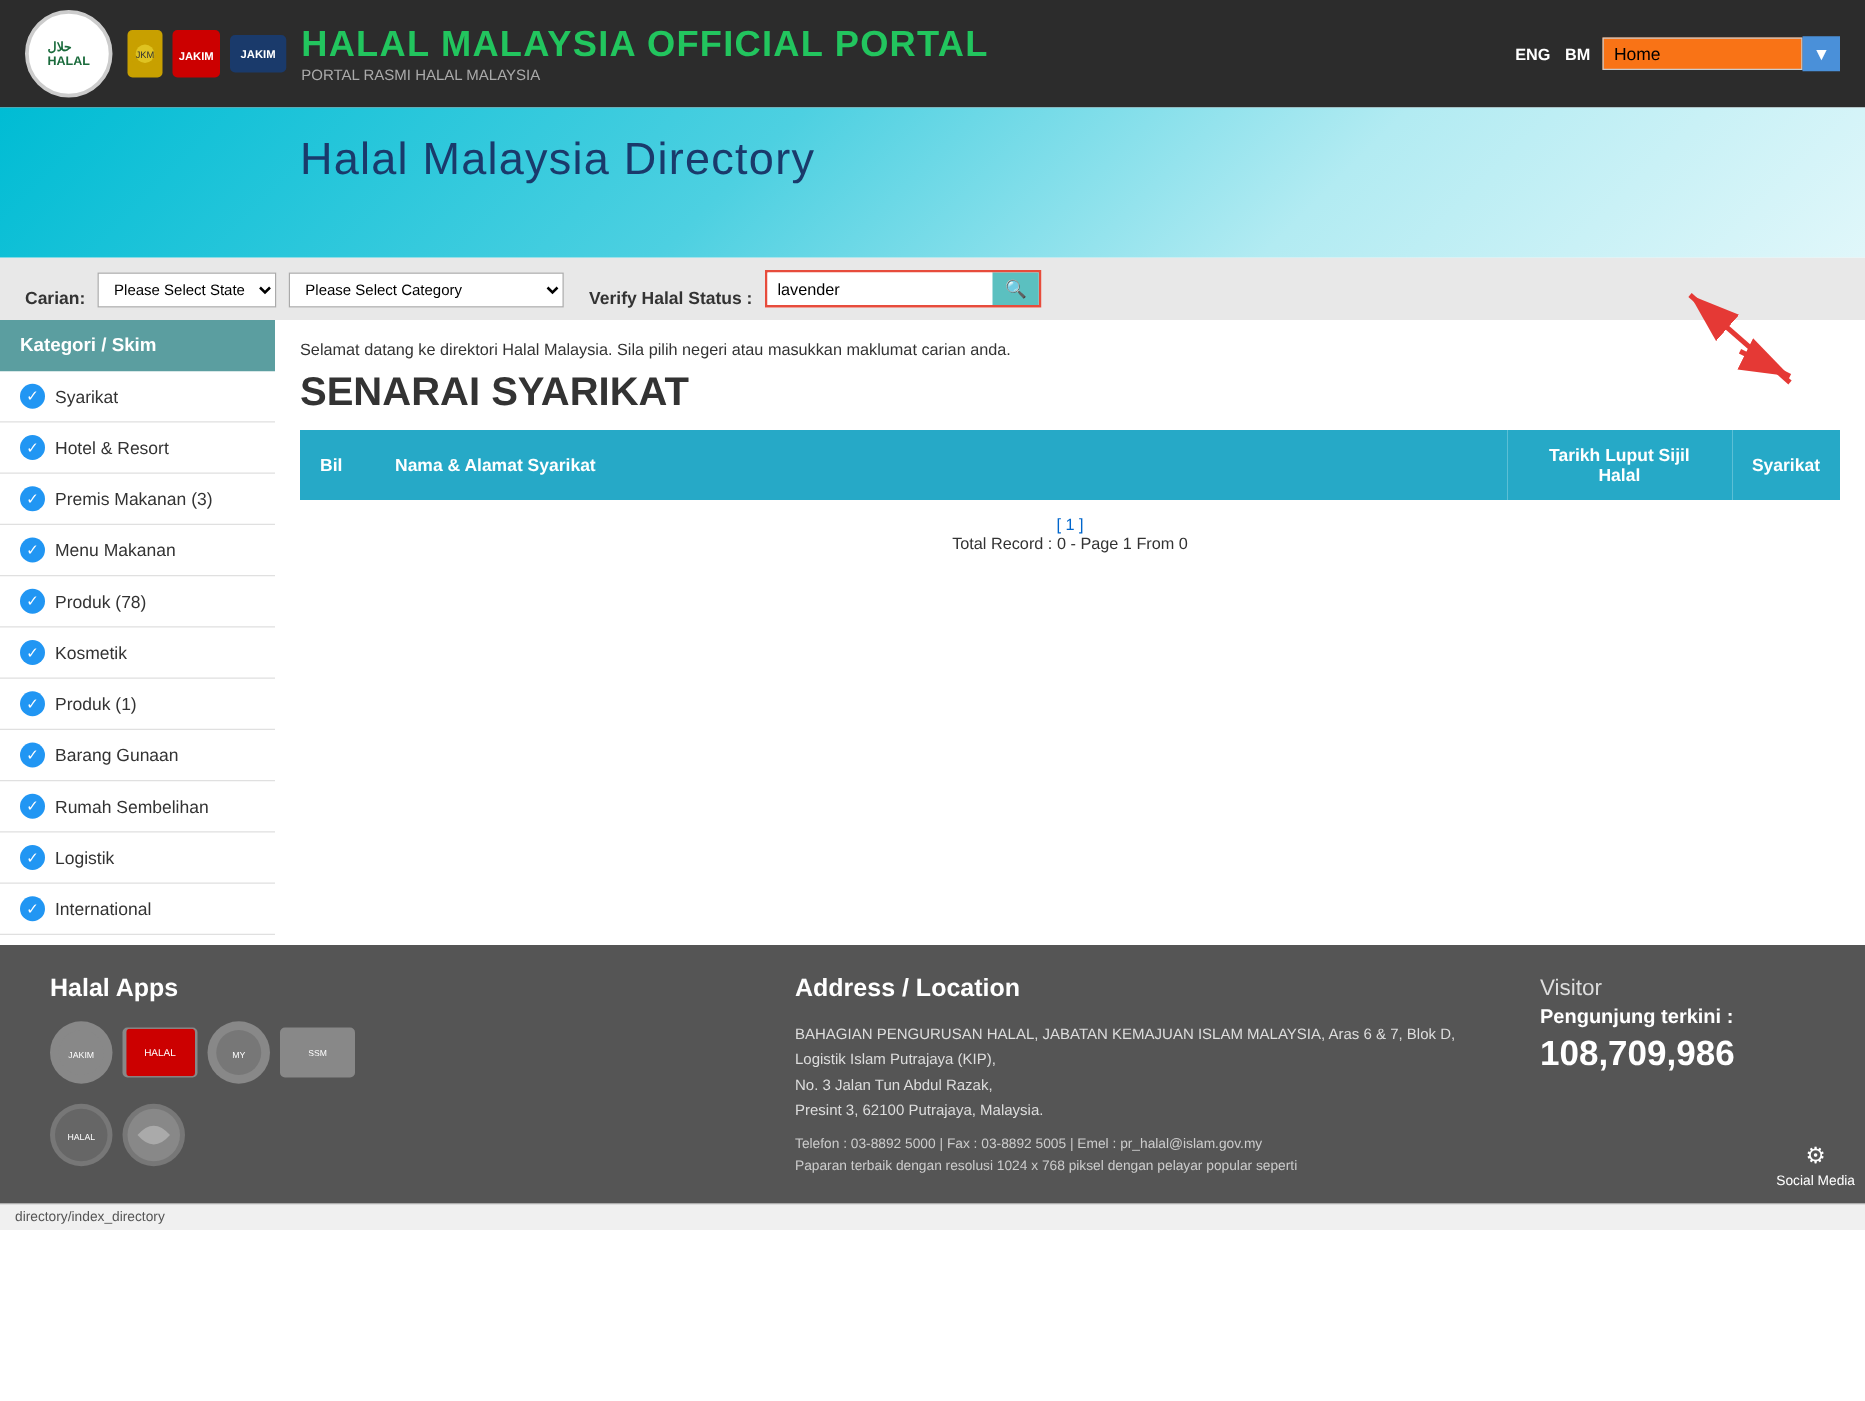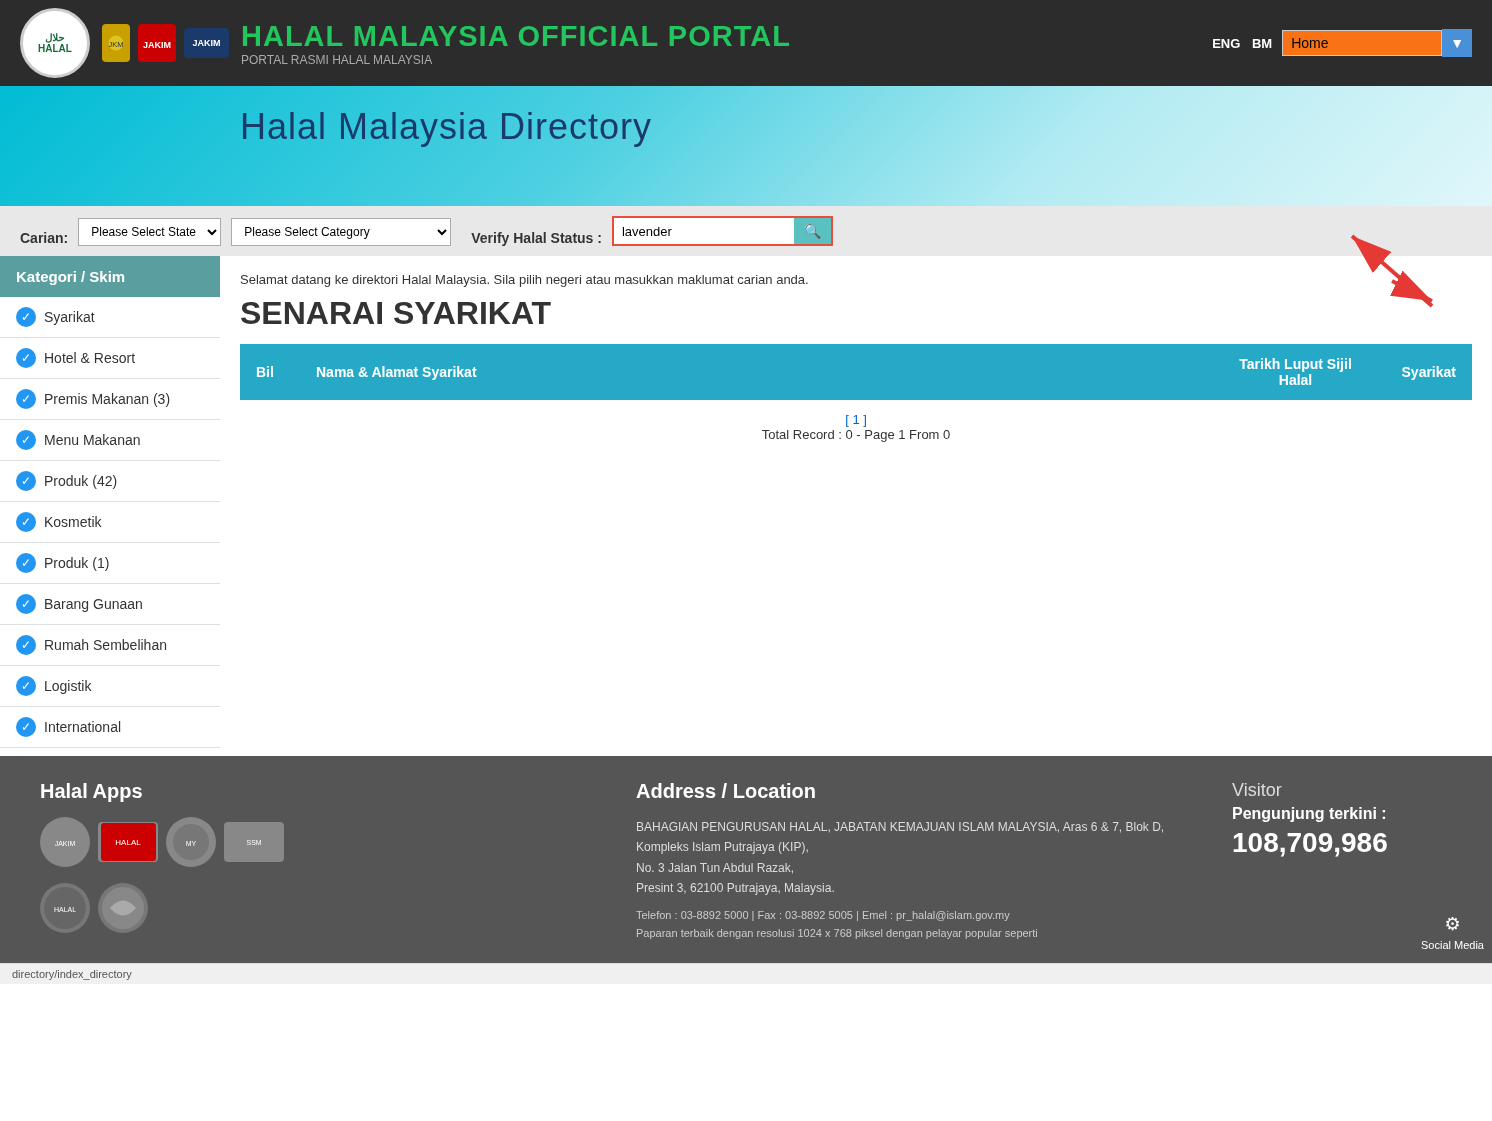--- a/index.html
+++ b/index.html
@@ -16,21 +16,21 @@
     .header-left {
       display: flex;
       align-items: center;
       gap: 12px;
     }
     .halal-logo {
       width: 70px; height: 70px;
       border-radius: 50%;
       background: #fff;
       display: flex; align-items: center; justify-content: center;
-      font-size: 11px; font-weight: bold; color: #1a6b3c; text-align: center;
+      font-size: 11px; font-weight: bold; color: #1a6b3c; text-align: left;
       border: 3px solid #ccc;
     }
     .gov-logos {
       display: flex; align-items: center; gap: 8px;
     }
     .gov-logo-box {
       width: 28px; height: 38px;
       background: #c8a000;
       border-radius: 4px;
       display: flex; align-items: center; justify-content: center;
@@ -418,21 +418,21 @@
     <div class="sidebar-item">
       <div class="check-icon">✓</div>
       <span>Premis Makanan (3)</span>
     </div>
     <div class="sidebar-item">
       <div class="check-icon">✓</div>
       <span>Menu Makanan</span>
     </div>
     <div class="sidebar-item">
       <div class="check-icon">✓</div>
-      <span>Produk (42)</span>
+      <span>Produk (78)</span>
     </div>
     <div class="sidebar-item">
       <div class="check-icon">✓</div>
       <span>Kosmetik</span>
     </div>
     <div class="sidebar-item">
       <div class="check-icon">✓</div>
       <span>Produk (1)</span>
     </div>
     <div class="sidebar-item">
@@ -538,21 +538,21 @@
       </div>
     </div>
   </div>
 
   <div class="footer-col">
     <div class="footer-col-title">Address / Location</div>
     <div class="footer-address">
       <span>BAHAGIAN PENGURUSAN HALAL,</span>
       <span>JABATAN KEMAJUAN ISLAM MALAYSIA,</span>
       <span>Aras 6 &amp; 7, Blok D,</span><br>
-      <span>Kompleks Islam Putrajaya (KIP),</span><br>
+      <span>Logistik Islam Putrajaya (KIP),</span><br>
       <span>No. 3 Jalan Tun Abdul Razak,</span><br>
       <span>Presint 3, 62100 Putrajaya, Malaysia.</span>
     </div>
     <div class="footer-contact" style="margin-top:10px">Telefon : 03-8892 5000 | Fax : 03-8892 5005 | Emel : pr_halal@islam.gov.my</div>
     <div class="footer-contact" style="margin-top:6px">Paparan terbaik dengan resolusi 1024 x 768 piksel dengan pelayar popular seperti</div>
   </div>
 
   <div class="footer-col" style="max-width:220px">
     <div class="footer-visitor-title">Visitor</div>
     <div class="footer-visitor-label">Pengunjung terkini :</div>

